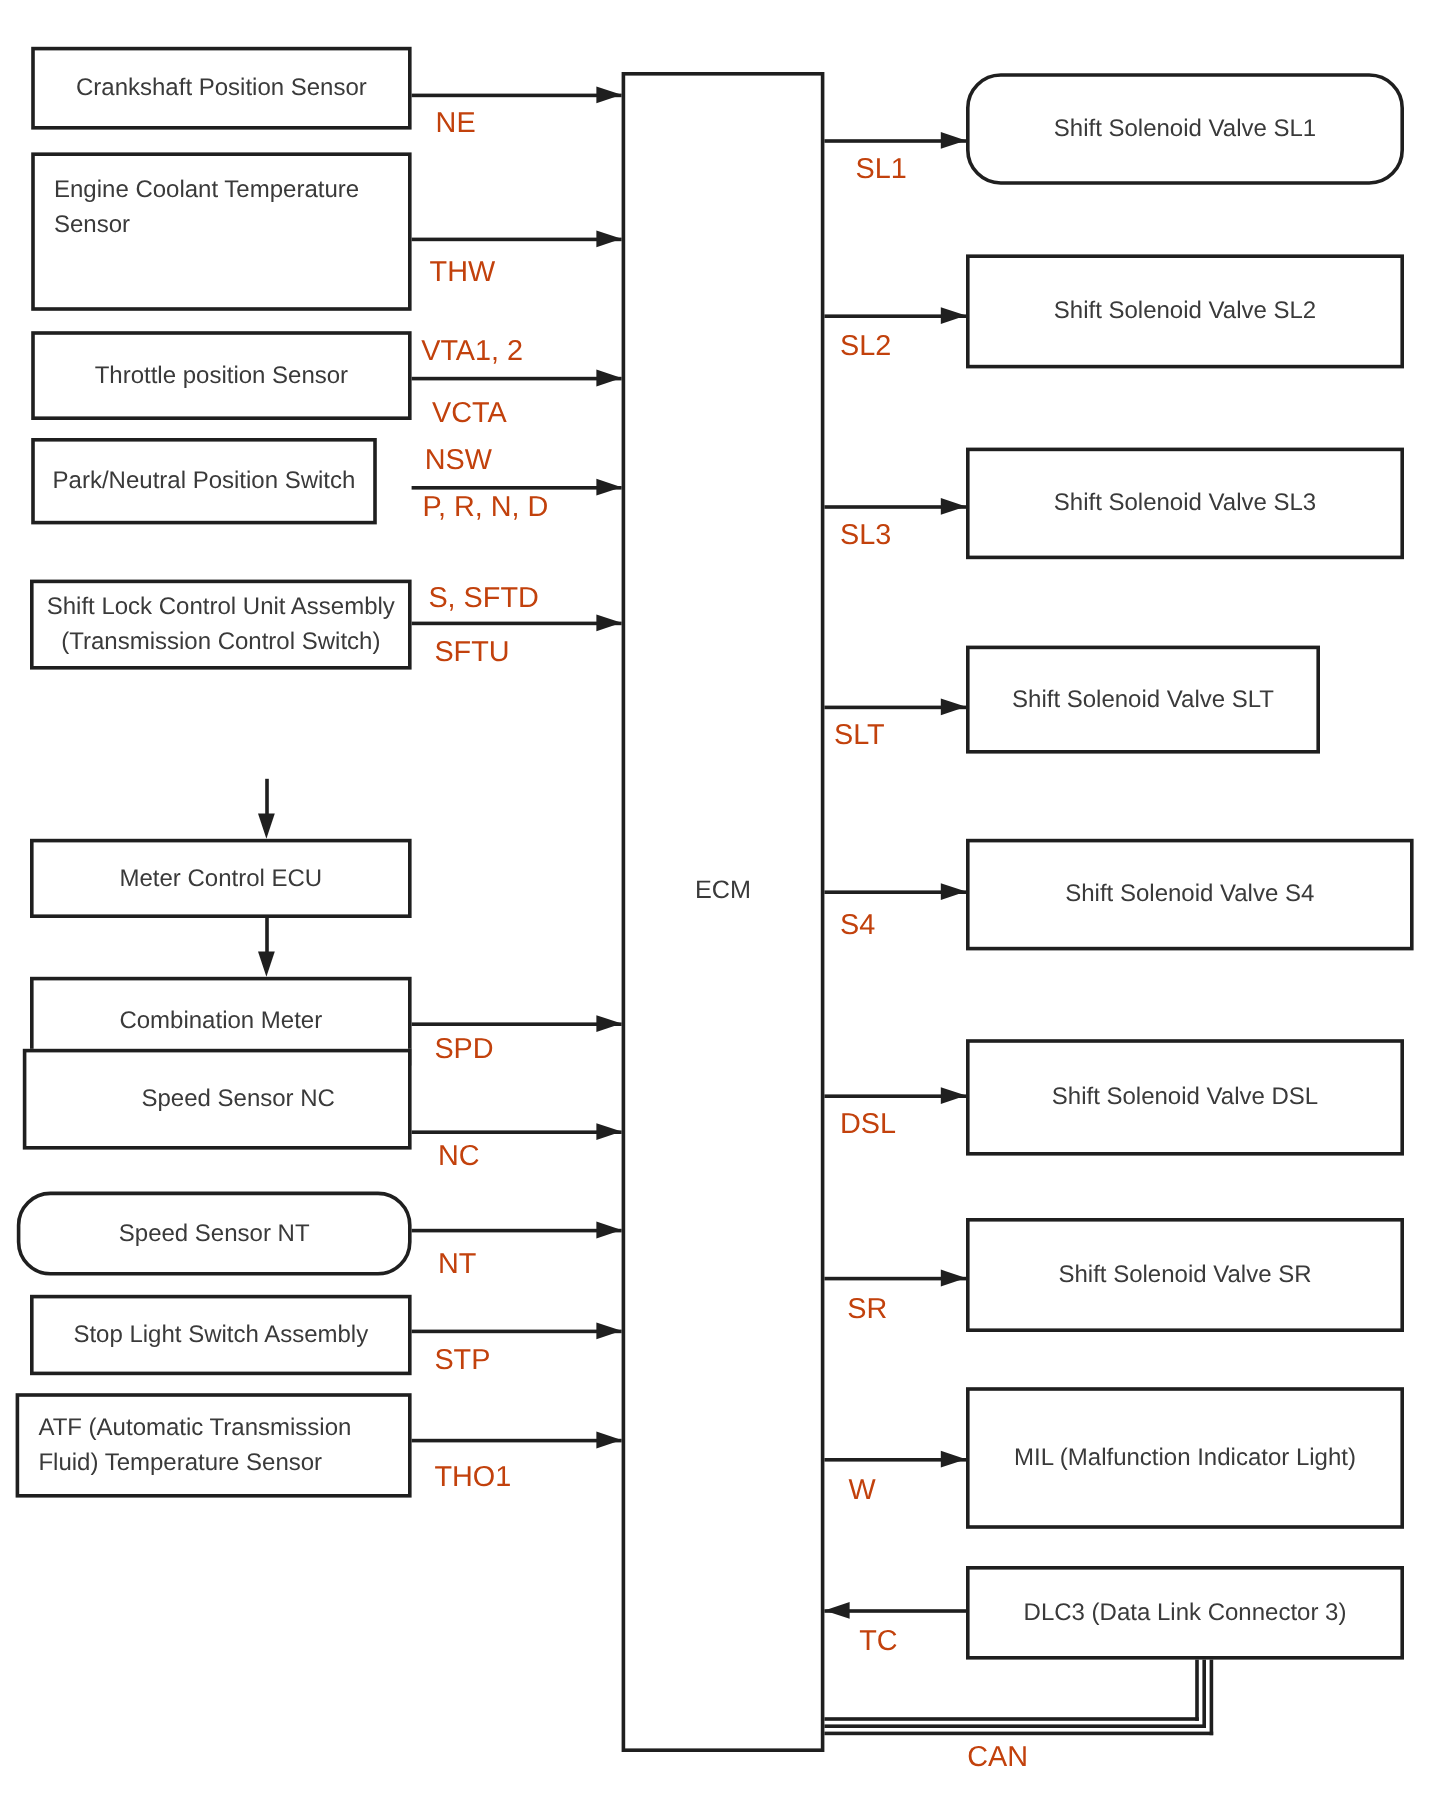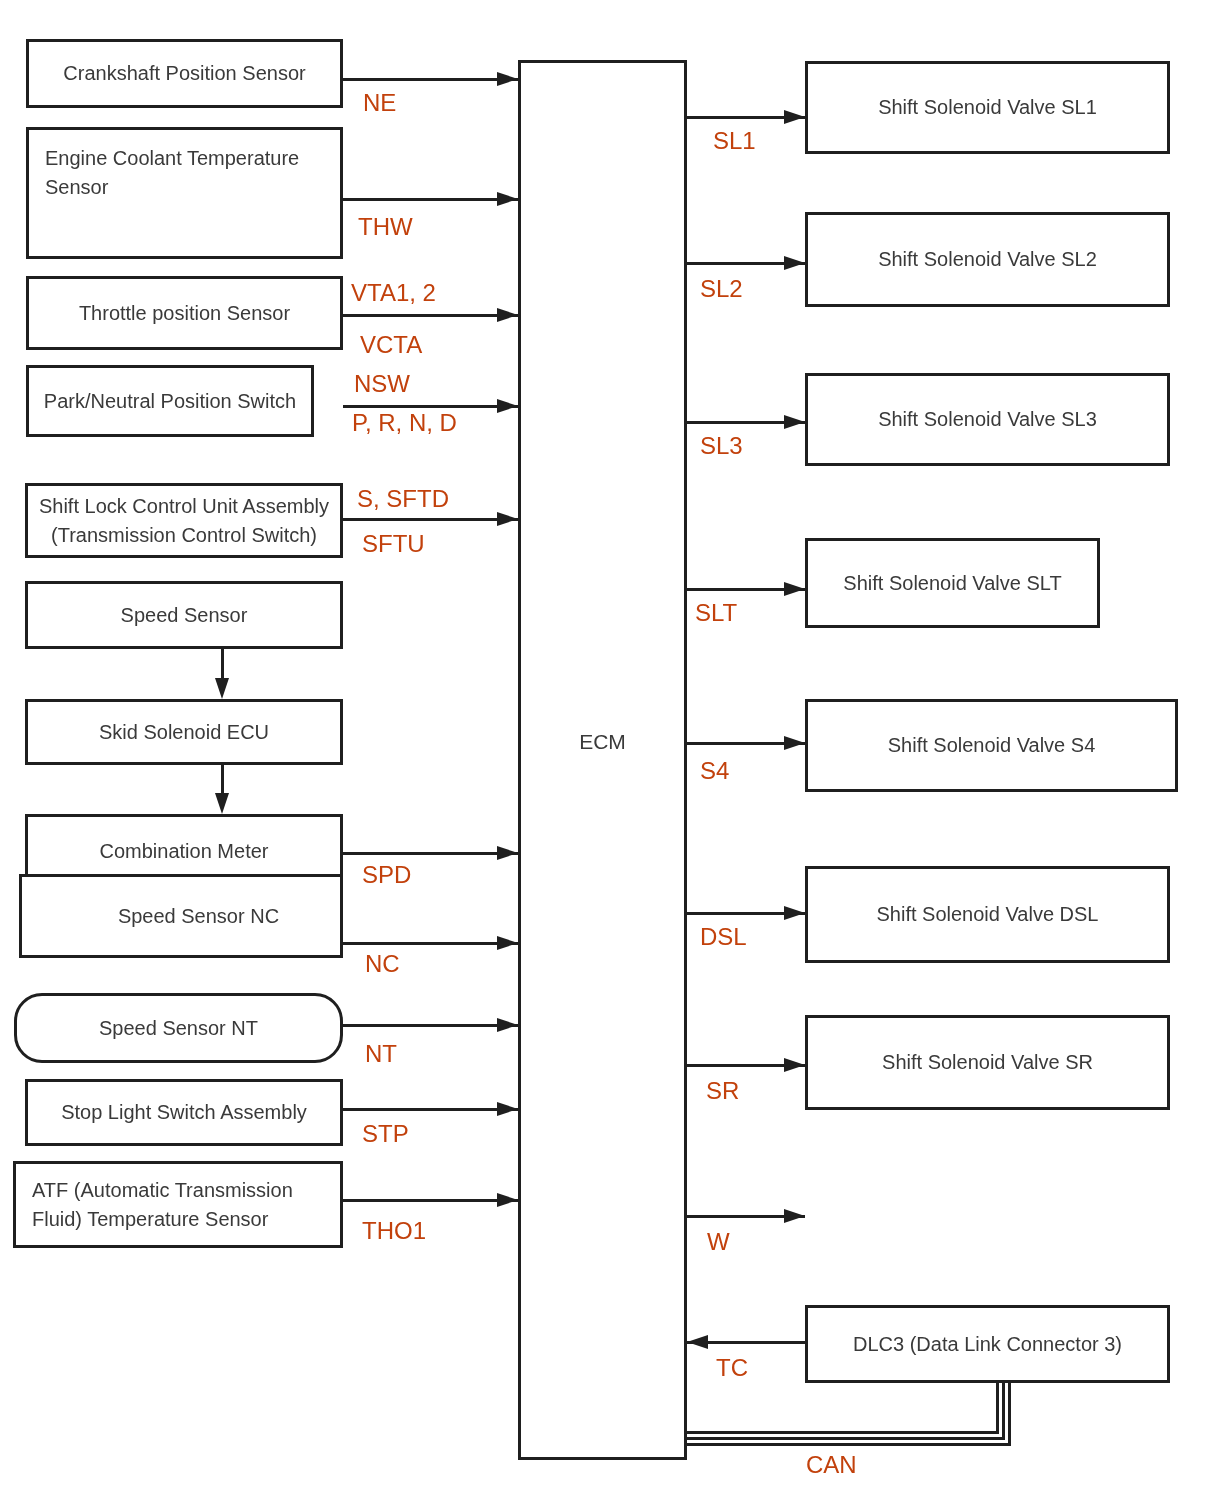--- a/index.html
+++ b/index.html
@@ -96,26 +96,23 @@
 
   <div class="box" style="left:26px; top:365px; width:288px; height:72px;">
     <span>Park/Neutral Position Switch</span>
   </div>
 
   <div class="box" style="left:25px; top:483px; width:318px; height:75px;">
     <span>Shift Lock Control Unit Assembly</span>
     <span>(Transmission Control Switch)</span>
   </div>
 
-  <div class="box" style="left:25px; top:581px; width:318px; height:68px;">
-    <span>Speed Sensor</span>
-  </div>
 
   <div class="box" style="left:25px; top:699px; width:318px; height:66px;">
-    <span>Skid Solenoid ECU</span>
+    <span>Meter Control ECU</span>
   </div>
 
   <div class="box" style="left:25px; top:814px; width:318px; height:74px;">
     <span>Combination Meter</span>
   </div>
 
   <div class="box" style="left:19px; top:874px; width:324px; height:84px;padding-left:35px;">
     <span>Speed Sensor NC</span>
   </div>
 
@@ -128,40 +125,43 @@
   </div>
 
   <div class="box text-left" style="left:13px; top:1161px; width:330px; height:87px;">
     <span>ATF (Automatic Transmission</span>
     <span>Fluid) Temperature Sensor</span>
   </div>
 
   <div class="box" style="left:518px; top:60px; width:169px; height:1400px;"></div>
   <div class="ecm-label">ECM</div>
 
-  <div class="box" style="left:805px; top:61px; width:365px; height:93px;">
+  <div class="box" style="left:805px; top:61px; width:365px; height:93px;border-radius:29px;">
     <span>Shift Solenoid Valve SL1</span>
   </div>
   <div class="box" style="left:805px; top:212px; width:365px; height:95px;">
     <span>Shift Solenoid Valve SL2</span>
   </div>
   <div class="box" style="left:805px; top:373px; width:365px; height:93px;">
     <span>Shift Solenoid Valve SL3</span>
   </div>
   <div class="box" style="left:805px; top:538px; width:295px; height:90px;">
     <span>Shift Solenoid Valve SLT</span>
   </div>
   <div class="box" style="left:805px; top:699px; width:373px; height:93px;">
     <span>Shift Solenoid Valve S4</span>
   </div>
   <div class="box" style="left:805px; top:866px; width:365px; height:97px;">
     <span>Shift Solenoid Valve DSL</span>
   </div>
   <div class="box" style="left:805px; top:1015px; width:365px; height:95px;">
     <span>Shift Solenoid Valve SR</span>
+  </div>
+  <div class="box" style="left:805px; top:1156px; width:365px; height:118px;">
+    <span>MIL (Malfunction Indicator Light)</span>
   </div>
   <div class="box" style="left:805px; top:1305px; width:365px; height:78px;">
     <span>DLC3 (Data Link Connector 3)</span>
   </div>
 
   <div class="hline" style="left:343px; top:78px;  width:175px;"></div>
   <div class="ah-right" style="left:497px; top:72px;"></div>
   <div class="sig" style="left:363px; top:91px;">NE</div>
 
   <div class="hline" style="left:343px; top:198px; width:175px;"></div>

